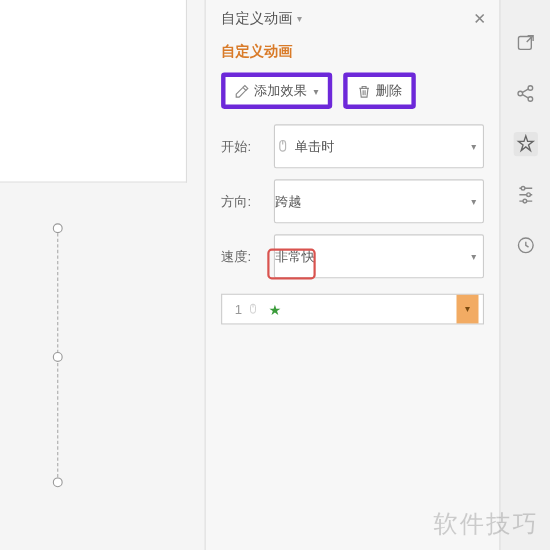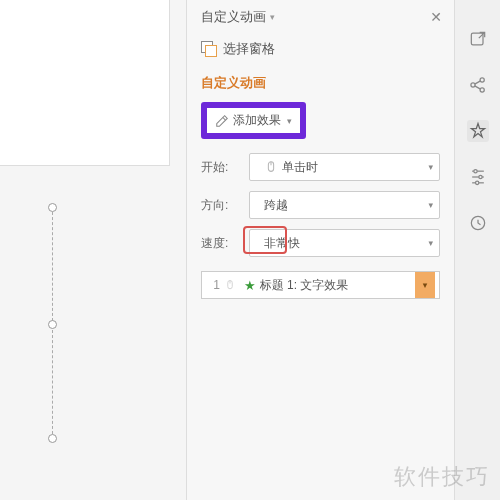--- a/index.html
+++ b/index.html
@@ -15,29 +15,29 @@
   .panel-header { display: flex; align-items: center; justify-content: space-between; color: #555; font-size: 13px; padding: 2px 0 8px 2px;}
   .panel-title { display: flex; align-items: center; gap: 4px; }
   .close-x { color: #888; font-size: 14px; cursor: pointer; }
   .sel-pane-row { display: flex; align-items: center; gap: 6px; font-size: 13px; color: #555; padding: 6px 2px 12px 2px; }
   .sel-pane-icon { width: 16px; height: 16px; position: relative; }
   .sel-pane-icon::before { content:""; position:absolute; width:10px; height:10px; border:1px solid #8a8a8a; background:#fff; left:0; top:0;}
   .sel-pane-icon::after { content:""; position:absolute; width:10px; height:10px; border:1px solid #e8a04a; background:#fff; left:4px; top:4px;}
   
   .section-title { color: #d97b29; font-size: 13px; font-weight: bold; padding: 4px 2px 10px 2px; }
   .btn-row { display: flex; gap: 10px; padding: 0 2px 14px 2px; }
-  .btn { background: #fff; border: 6px solid #6d28d9; border-radius: 3px; font-size: 12px; color: #555; padding: 4px 8px; display: flex; align-items: center; gap: 4px; cursor: pointer; }
+  .btn { background: #fff; border: 4px solid #6d28d9; border-radius: 3px; font-size: 12px; color: #555; padding: 4px 8px; display: flex; align-items: center; gap: 4px; cursor: pointer; }
   .btn .caret { font-size: 9px; color: #888; margin-left: 2px;}
   .pencil-icon, .trash-icon { width: 14px; height: 14px; display: inline-block; }
   .pencil-icon svg, .trash-icon svg { width: 14px; height: 14px; }
   
   .modify-title { color: #d97b29; font-size: 13px; padding: 2px 2px 10px 2px; }
   .form-row { display: flex; align-items: center; font-size: 12px; color: #666; padding: 0 2px 10px 2px; gap: 16px;}
   .form-label { width: 32px; }
-  .select-box { flex: 1; background: #fff; border: 1px solid #ccc; border-radius: 2px; height: 28px; display: flex; align-items: center; padding: 0 14px; position: relative; color: #555; }
+  .select-box { flex: 1; background: #fff; border: 1px solid #ccc; border-radius: 2px; height: 40px; display: flex; align-items: center; padding: 0 0; position: relative; color: #555; }
   .select-box .caret { position: absolute; right: 6px; font-size: 9px; color: #888; }
   .mouse-icon { width: 14px; height: 14px; margin-right: 4px; opacity: 0.7;}
   .highlight-red { position: absolute; border: 2px solid #d9534f; border-radius: 4px; left: 243px; top: 226px; width: 44px; height: 28px; pointer-events: none; z-index: 50;}
   
   .anim-list { border: 1px solid #ccc; background: #fff; margin: 4px 2px 0 2px; height: 28px; display: flex; align-items: center; font-size: 12px; color: #555; }
   .anim-item { display: flex; align-items: center; width: 100%; height: 100%; padding: 0 4px; gap: 4px; }
   .anim-num { color: #999; width: 14px; text-align: right;}
   .star-icon { color: #3a9b3a; font-size: 13px; }
   .anim-dd { width: 20px; height: 26px; background: #f2ab63; display: flex; align-items: center; justify-content: center; margin-left: auto; cursor:pointer;}
   .anim-dd .caret { font-size: 9px; color: #7a4a10;}
@@ -65,37 +65,41 @@
 
 <div class="panel">
   <div class="panel-header">
     <div class="panel-title">
       <span>自定义动画</span>
       <span style="font-size:9px;color:#999">▾</span>
     </div>
     <span class="close-x">✕</span>
   </div>
 
-  <div class="sel-pane-row">
-    <span class="sel-pane-icon"></span>
-    <span>选择窗格</span>
-  </div>
 
   <div class="section-title">自定义动画</div>
 
   <div class="btn-row">
     <div class="btn">
       <span class="pencil-icon">
         <svg viewBox="0 0 16 16">
             <path d="M2 11 L9 4 L12 7 L5 14 L2 14 Z" fill="none" stroke="#888" stroke-width="1.2"></path>
             <path d="M9 4 L11 2 L14 5 L12 7" fill="none" stroke="#888" stroke-width="1.2"></path>
           </svg>
       </span>
       <span>添加效果</span>
       <span class="caret">▾</span>
+    </div>
+    <div class="btn">
+      <span class="trash-icon">
+        <svg viewBox="0 0 16 16">
+            <path d="M4 5 L12 5 L11 14 L5 14 Z M3 5 L13 5 M6 5 L6 3 L10 3 L10 5 M7 7 L7 12 M9 7 L9 12" fill="none" stroke="#888" stroke-width="1.2"></path>
+          </svg>
+      </span>
+      <span>删除</span>
     </div>
   </div>
 
 
   <div class="form-row">
     <span class="form-label">开始:</span>
     <div class="select-box">
       <svg class="mouse-icon" viewBox="0 0 16 16">
           <rect x="5" y="2" width="6" height="11" rx="3" fill="none" stroke="#999" stroke-width="1.2"></rect>
           <line x1="8" y1="2" x2="8" y2="6" stroke="#999" stroke-width="1.2"></line>
@@ -122,21 +126,20 @@
   </div>
 
   <div class="anim-list">
     <div class="anim-item">
       <span class="anim-num">1</span>
       <svg class="mouse-icon" style="width:12px;height:12px" viewBox="0 0 16 16">
           <rect x="5" y="2" width="6" height="11" rx="3" fill="none" stroke="#bbb" stroke-width="1.2"></rect>
           <line x1="8" y1="2" x2="8" y2="6" stroke="#bbb" stroke-width="1.2"></line>
         </svg>
       <span class="star-icon">★</span>
-      <span>标题 1: 文字效果</span>
       <div class="anim-dd">
           <span class="caret">▾</span>
         </div>
     </div>
   </div>
 </div>
 
 <div class="highlight-red"></div>
 
 <div class="right-toolbar">

